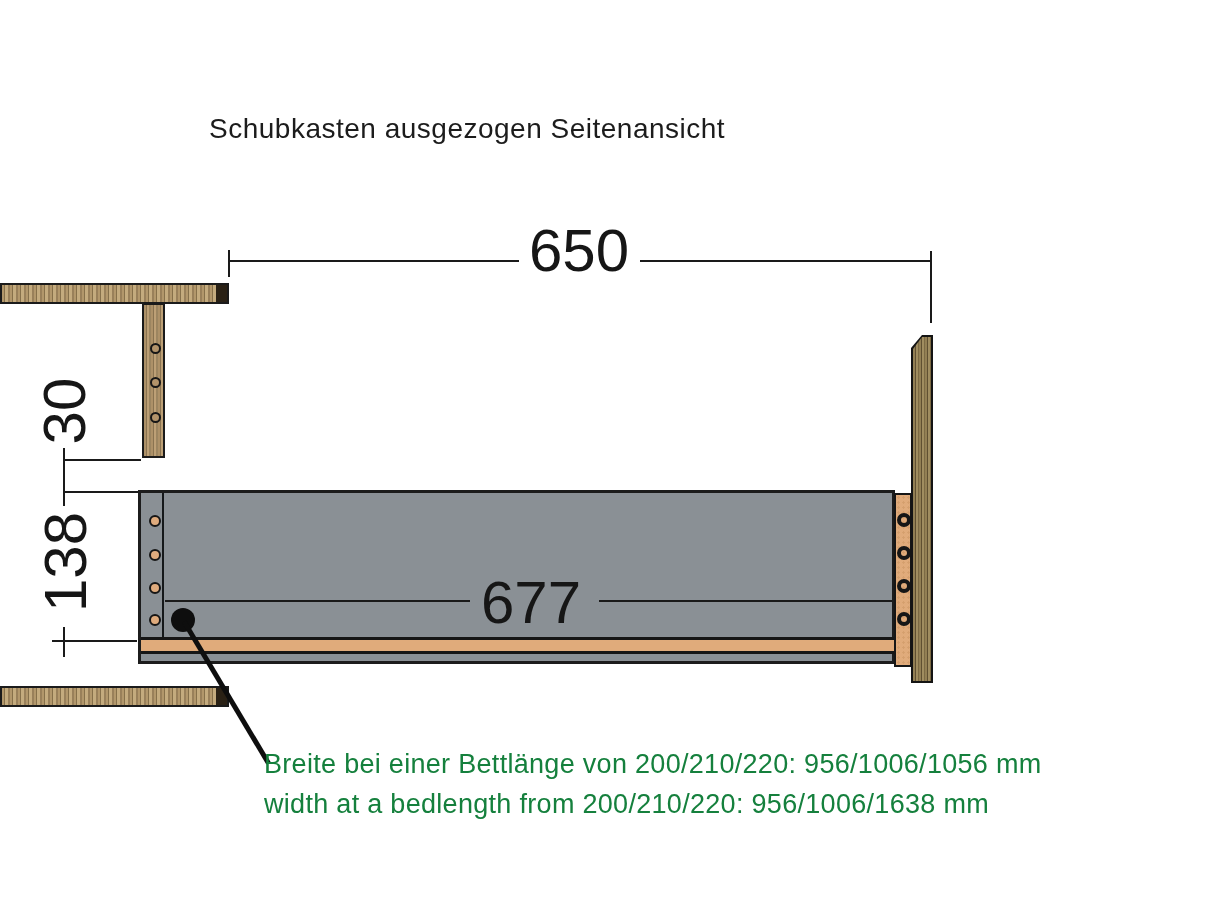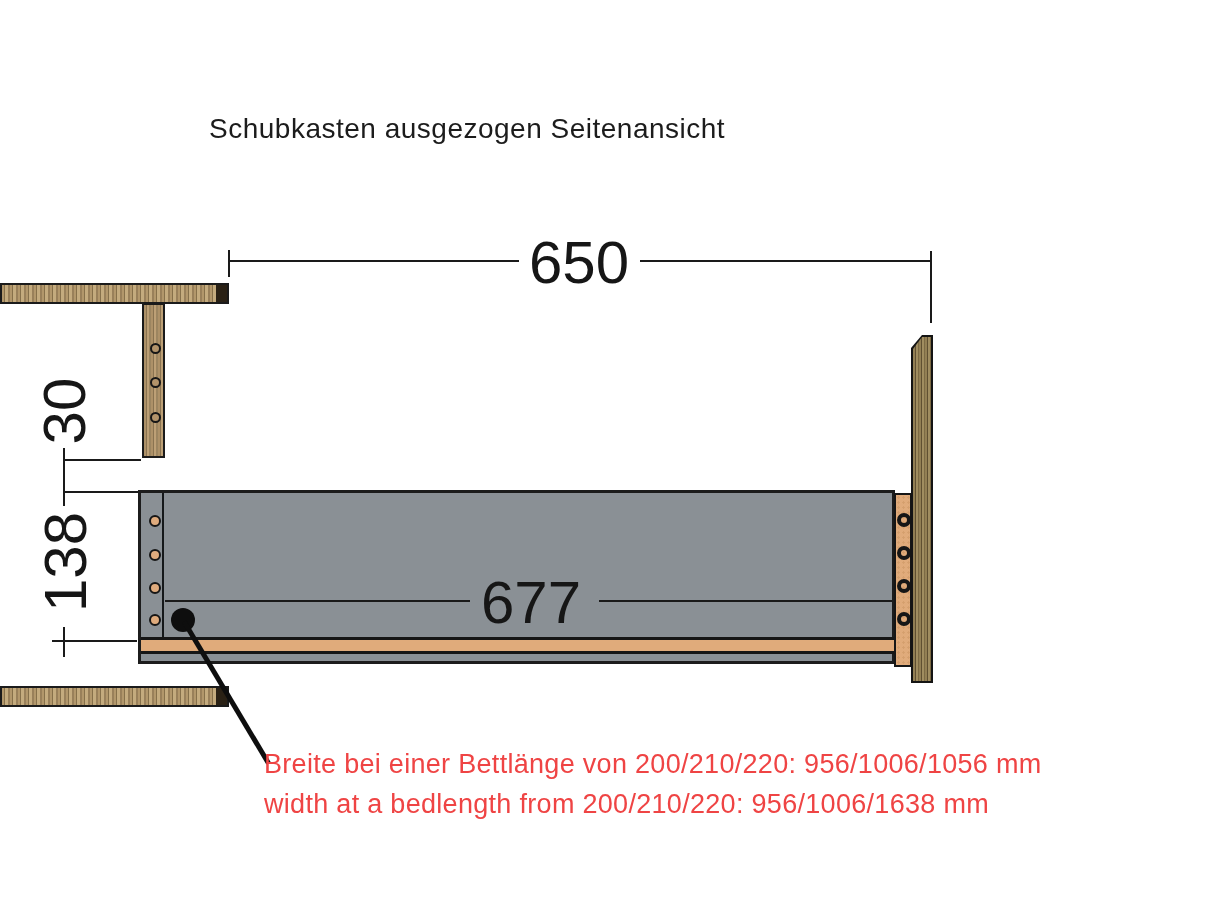--- a/index.html
+++ b/index.html
@@ -4,21 +4,21 @@
 <style>
   html,body{margin:0;padding:0;background:#ffffff;}
   .canvas{
     position:relative;width:1214px;height:911px;background:#ffffff;overflow:hidden;
     font-family:"Liberation Sans", sans-serif;color:#1d1d1d;
   }
   .abs{position:absolute;}
 
   
   .title-block{left:209px;top:110px;font-size:28px;line-height:38px;letter-spacing:.5px;color:#1c1c1c;}
-  .note-block{left:264px;top:744px;font-size:27px;line-height:40px;letter-spacing:.3px;color:#ef4444;}
+  .note-block{left:264px;top:744px;font-size:27px;line-height:40px;letter-spacing:.3px;color:#15803d;}
 
   
   .dimline{background:#1a1a1a;}
   .dim-label{font-size:60px;color:#161616;white-space:nowrap;transform:translate(-50%,-50%);}
   .dim-label.rot{transform:translate(-50%,-50%) rotate(-90deg);}
 
   
   .wood-rail{
     background:
       repeating-linear-gradient(90deg,
@@ -70,21 +70,21 @@
 <div class="canvas">
 
   <div class="abs title-block">
     <div>Schubkasten ausgezogen Seitenansicht</div>
   </div>
 
   <div class="abs dimline" style="left:229px;top:260px;width:290px;height:2px;"></div>
   <div class="abs dimline" style="left:640px;top:260px;width:290px;height:2px;"></div>
   <div class="abs dimline" style="left:228px;top:250px;width:2px;height:27px;"></div>
   <div class="abs dimline" style="left:930px;top:251px;width:2px;height:72px;"></div>
-  <div class="abs dim-label" style="left:579px;top:262px;">650</div>
+  <div class="abs dim-label" style="left:579px;top:250px;">650</div>
 
   <div class="abs wood-rail" style="left:0px;top:283px;width:229px;height:21px;">
     <div class="rail-cap"></div>
   </div>
   <div class="abs wood-rail" style="left:0px;top:686px;width:229px;height:21px;">
     <div class="rail-cap"></div>
   </div>
 
   <div class="abs wood-bracket" style="left:142px;top:303px;width:23px;height:155px;">
     <div class="abs hole" style="left:6px;top:38px;width:11px;height:11px;background:#b2936a;"></div>

